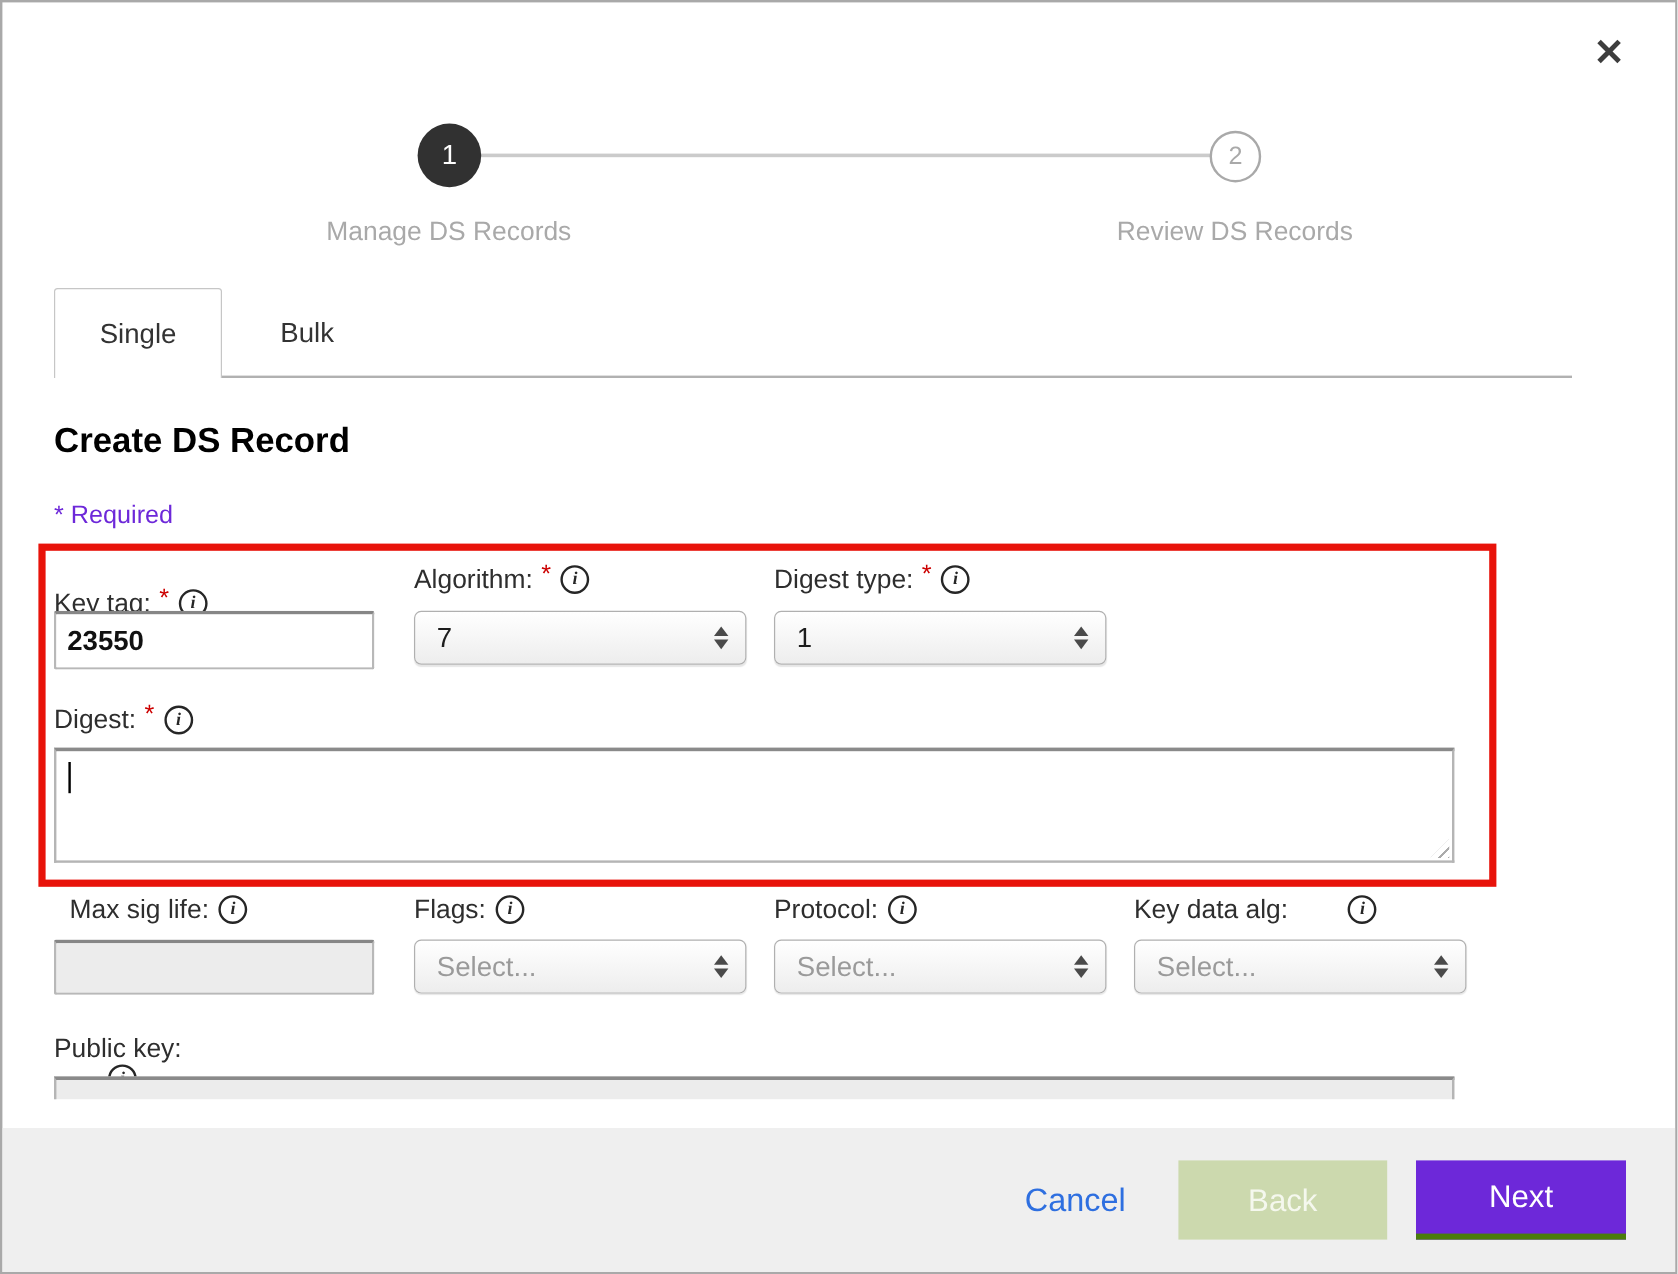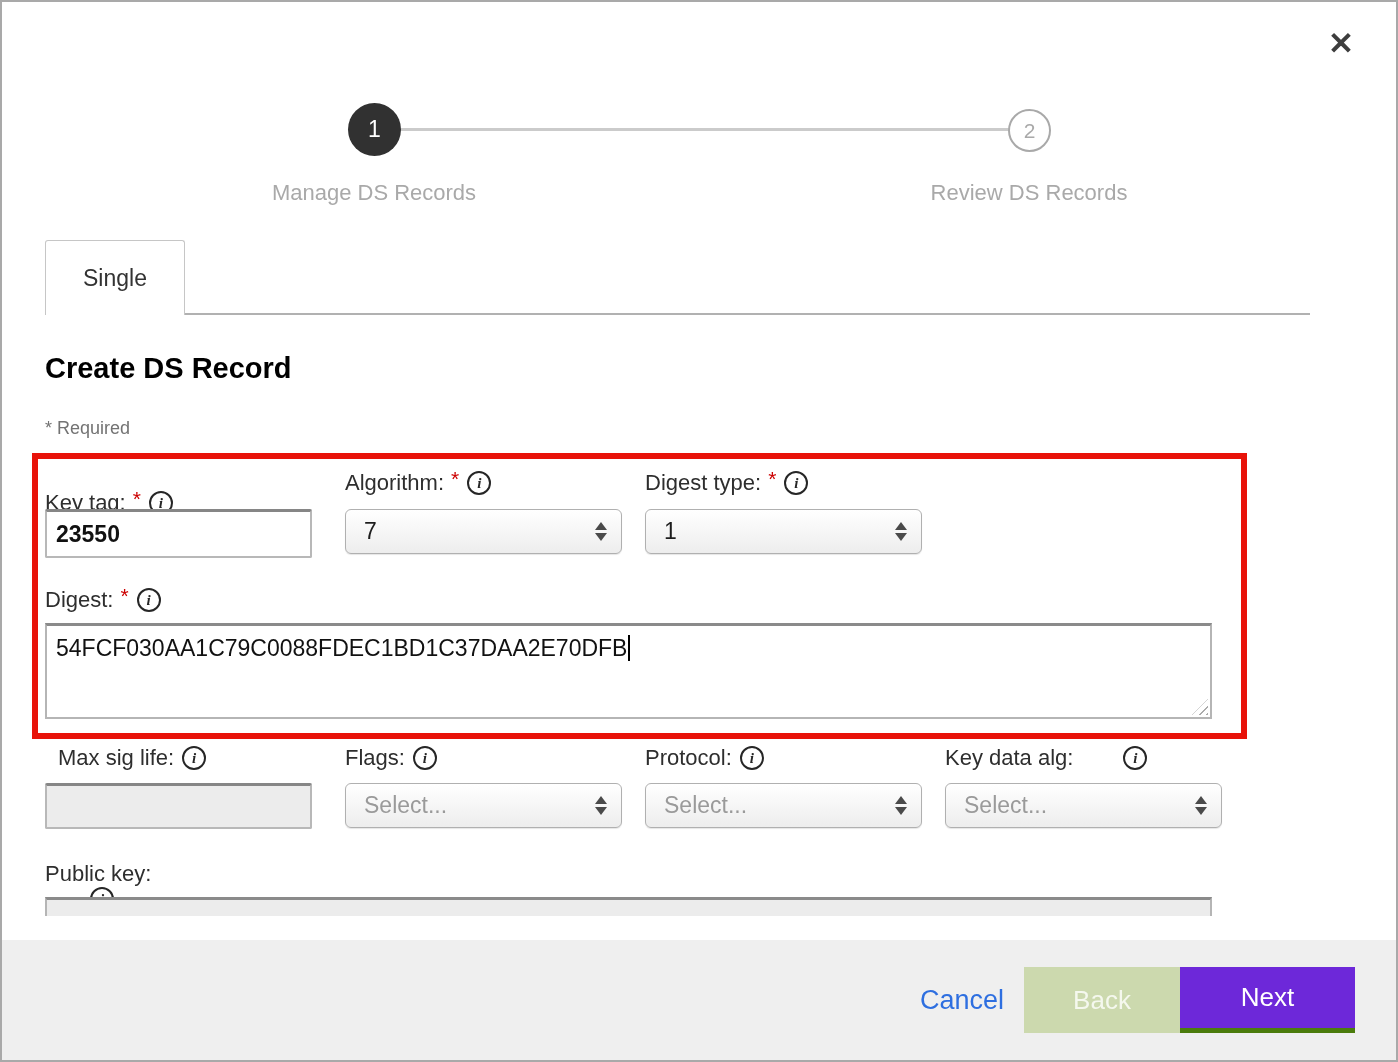--- a/index.html
+++ b/index.html
@@ -41,21 +41,21 @@
     font-size:23px; color:#333; z-index:2; cursor:pointer;
   }
   .tab-bulk {
     position:absolute; left:183px; top:239px; width:142px; height:73px;
     display:flex; align-items:center; justify-content:center;
     font-size:23px; color:#333; cursor:pointer;
   }
   .tab-underline { position:absolute; left:182px; top:311px; width:1126px; height:2px; background:#b1b1b1; }
   
   .page-title { position:absolute; left:43px; top:350px; font-size:29px; font-weight:bold; color:#000000; }
-  .required-note { position:absolute; left:43px; top:416px; font-size:18px; color:#737373; }
+  .required-note { position:absolute; left:43px; top:416px; font-size:21px; color:#6d28d9; }
   
   .annotation-box {
     position:absolute; left:30px; top:451px; width:1215px; height:286px;
     border:6px solid #e8130a; pointer-events:none; z-index:6;
   }
   
   .f-label {
     position:absolute; display:flex; align-items:center;
     font-size:22px; color:#2e2e2e; white-space:nowrap;
   }
@@ -105,28 +105,28 @@
   }
   .publickey-area {
     top:895px; width:1167px; height:17px;
     background:#ececec; border-bottom:none; overflow:hidden;
   }
   
   .footer {
     position:absolute; left:0; top:938px; width:1394px; height:120px;
     background:#efefef;
     display:flex; align-items:center; justify-content:flex-end;
-    padding-right:41px;
+    gap:24px; padding-right:41px;
   }
   .cancel-link { font-size:27px; color:#2e6fe0; cursor:pointer; margin-right:20px; }
   .btn {
     height:66px; display:flex; align-items:center; justify-content:center;
     font-size:26px; cursor:pointer; border:none;
   }
-  .btn-back { width:156px; background:#ccd9ae; color:#f5f8ee; cursor:default; }
+  .btn-back { width:174px; background:#ccd9ae; color:#f5f8ee; cursor:default; }
   .btn-next { width:175px; background:#6d28d9; border-bottom:5px solid #4b7c0c; color:#ffffff; }
 </style>
 </head>
 <body>
 
 <div class="modal">
 
   <span class="close-btn">✕</span>
 
   <div class="step-line"></div>
@@ -135,20 +135,23 @@
   </div>
   <div class="step-circle-2">
     <span>2</span>
   </div>
   <div class="step-label step-label-1">Manage DS Records</div>
   <div class="step-label step-label-2">Review DS Records</div>
 
   <div class="tab-single">
     <span>Single</span>
   </div>
+  <div class="tab-bulk">
+    <span>Bulk</span>
+  </div>
   <div class="tab-underline"></div>
 
   <h1 class="page-title" style="margin:0">Create DS Record</h1>
   <div class="required-note">* Required</div>
 
   <div class="f-label" style="left:43px; top:468px;margin-top:20px;">
     <span>Key tag:</span>
     <span class="req">*</span>
     <span class="info-icon">i</span>
   </div>
@@ -178,21 +181,21 @@
         <span class="arr-down"></span>
       </span>
   </div>
 
   <div class="f-label" style="left:43px; top:585px;">
     <span>Digest:</span>
     <span class="req">*</span>
     <span class="info-icon">i</span>
   </div>
   <div class="textarea digest-area">
-    <span>54FCF030AA1C79C0088FDEC1BD1C37DAA2E70DFB</span><span class="text-cursor"></span>
+    <span class="text-cursor"></span>
     <span class="resize-handle"></span>
   </div>
 
   <div class="annotation-box"></div>
 
   <div class="f-label" style="left:43px; top:743px;margin-left:13px;">
     <span>Max sig life:</span>
     <span class="info-icon">i</span>
   </div>
   <div class="f-label" style="left:343px; top:743px;">

